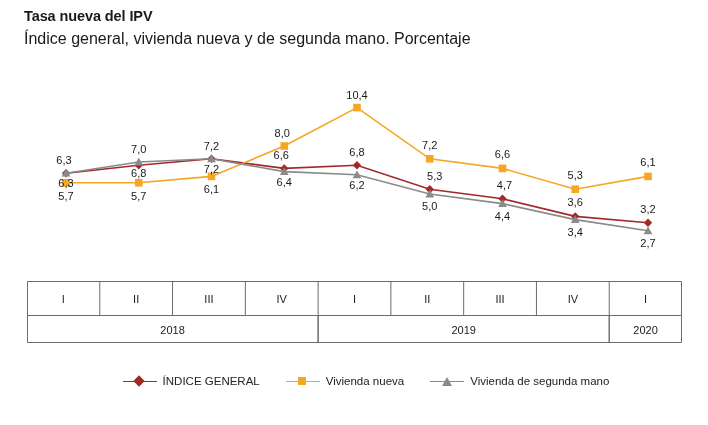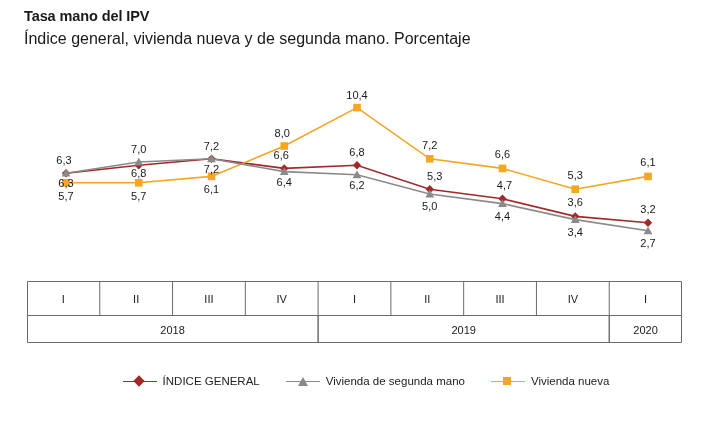--- a/index.html
+++ b/index.html
@@ -91,21 +91,21 @@
     border-left: 5px solid transparent;
     border-right: 5px solid transparent;
     top: 2px;
     left: 12px;
   }
   .legend-label { color: #222; }
 </style>
 </head>
 <body>
 
-<div class="title">Tasa mano del IPV</div>
+<div class="title">Tasa nueva del IPV</div>
 <div class="subtitle">Índice general, vivienda nueva y de segunda mano. Porcentaje</div>
 
 <div class="plot">
   <svg id="plot-svg" width="708" height="215" viewBox="0 0 708 215">
       <g>
         <polyline points="66,117.2 138.75,109.2 211.5,102.8 284.25,112.4 357,109.2 429.75,133.2 502.5,142.8 575.25,160.4 648,166.8" fill="none" stroke="#a32929" stroke-width="1.6"></polyline>
         <polygon points="66,113 70.2,117.2 66,121.4 61.8,117.2" fill="#a32929"></polygon>
         <polygon points="138.75,105 142.95,109.2 138.75,113.4 134.55,109.2" fill="#a32929"></polygon>
         <polygon points="211.5,98.6 215.7,102.8 211.5,107 207.3,102.8" fill="#a32929"></polygon>
         <polygon points="284.25,108.2 288.45,112.4 284.25,116.60000000000001 280.05,112.4" fill="#a32929"></polygon>
@@ -208,25 +208,25 @@
 <div class="legend" id="legend">
     <div class="legend-item">
       <span class="legend-line">
         <span class="ln" style="background: rgb(163, 41, 41);"></span>
         <span class="mk diamond" style="background: rgb(163, 41, 41);"></span>
       </span>
       <span class="legend-label">ÍNDICE GENERAL</span>
     </div>
     <div class="legend-item">
       <span class="legend-line">
+        <span class="ln" style="background: rgb(245, 166, 35);"></span>
+        <span class="mk square" style="background: rgb(245, 166, 35);"></span>
+      </span>
+      <span class="legend-label">Vivienda nueva</span>
+    </div>
+    <div class="legend-item">
+      <span class="legend-line">
         <span class="ln" style="background: rgb(138, 138, 138);"></span>
         <span class="mk triangle" style="border-bottom: 9px solid rgb(138, 138, 138);"></span>
       </span>
       <span class="legend-label">Vivienda de segunda mano</span>
     </div>
-    <div class="legend-item">
-      <span class="legend-line">
-        <span class="ln" style="background: rgb(245, 166, 35);"></span>
-        <span class="mk square" style="background: rgb(245, 166, 35);"></span>
-      </span>
-      <span class="legend-label">Vivienda nueva</span>
-    </div>
   </div>
 
 </body></html>

